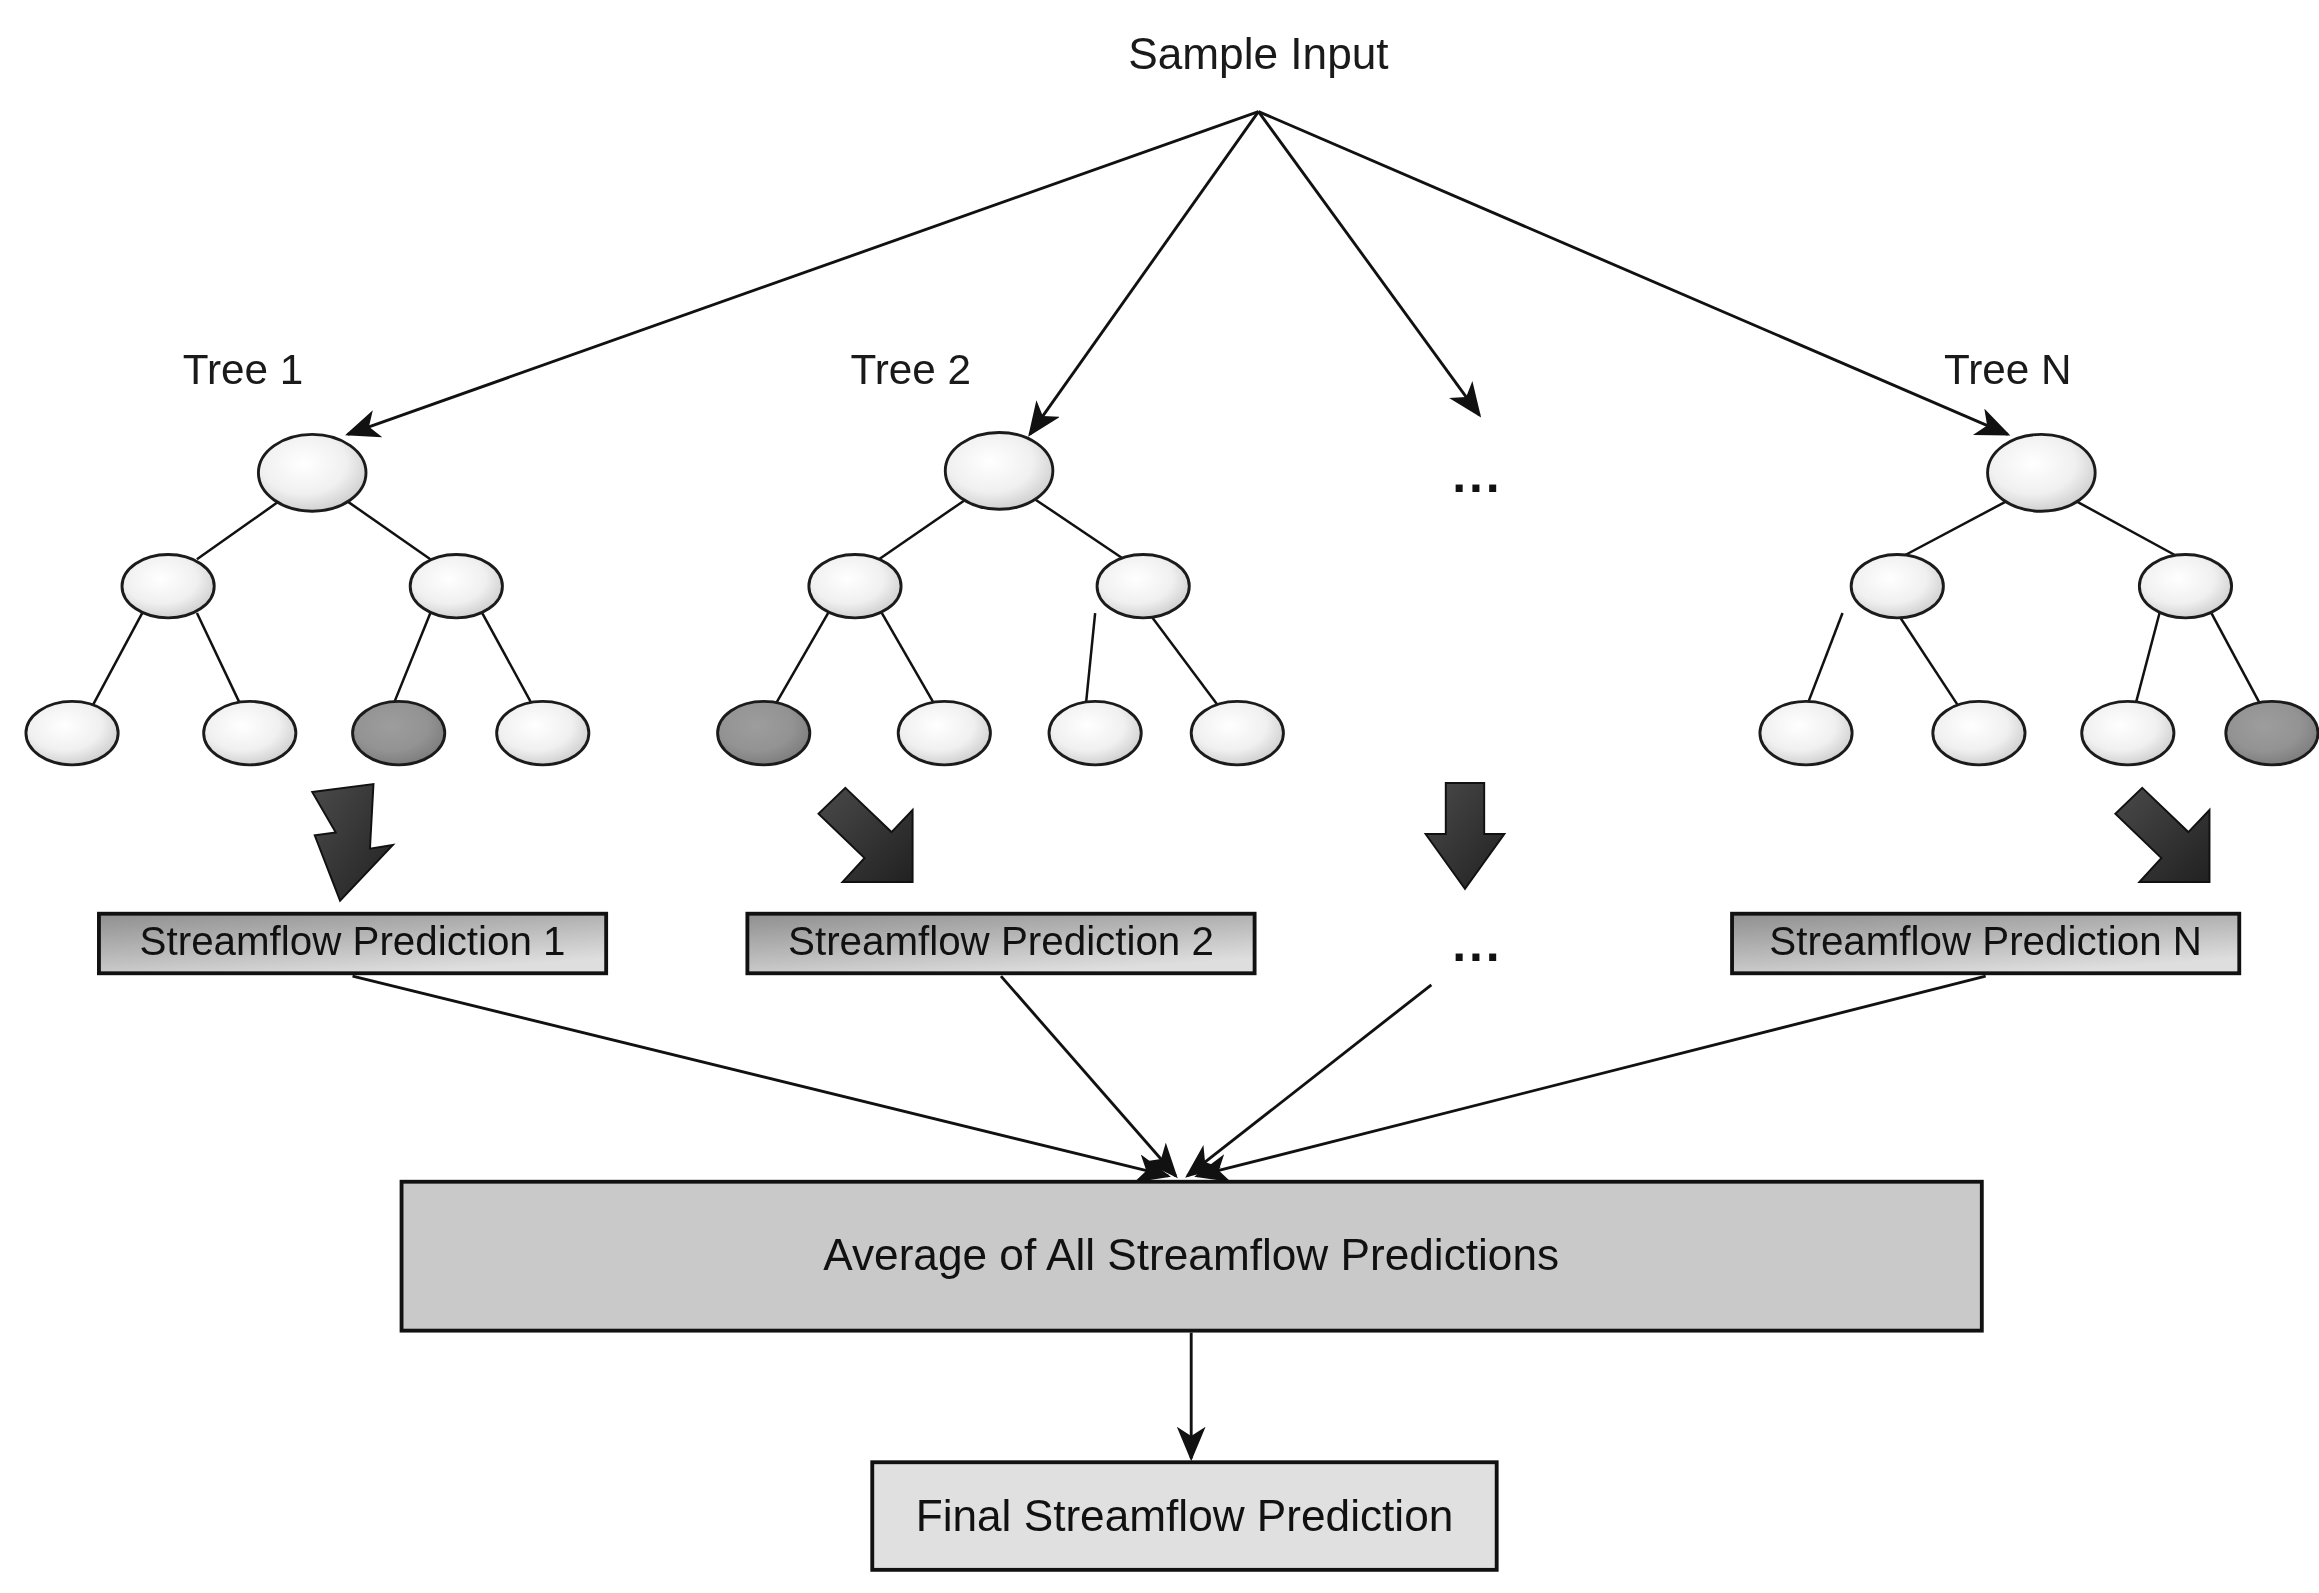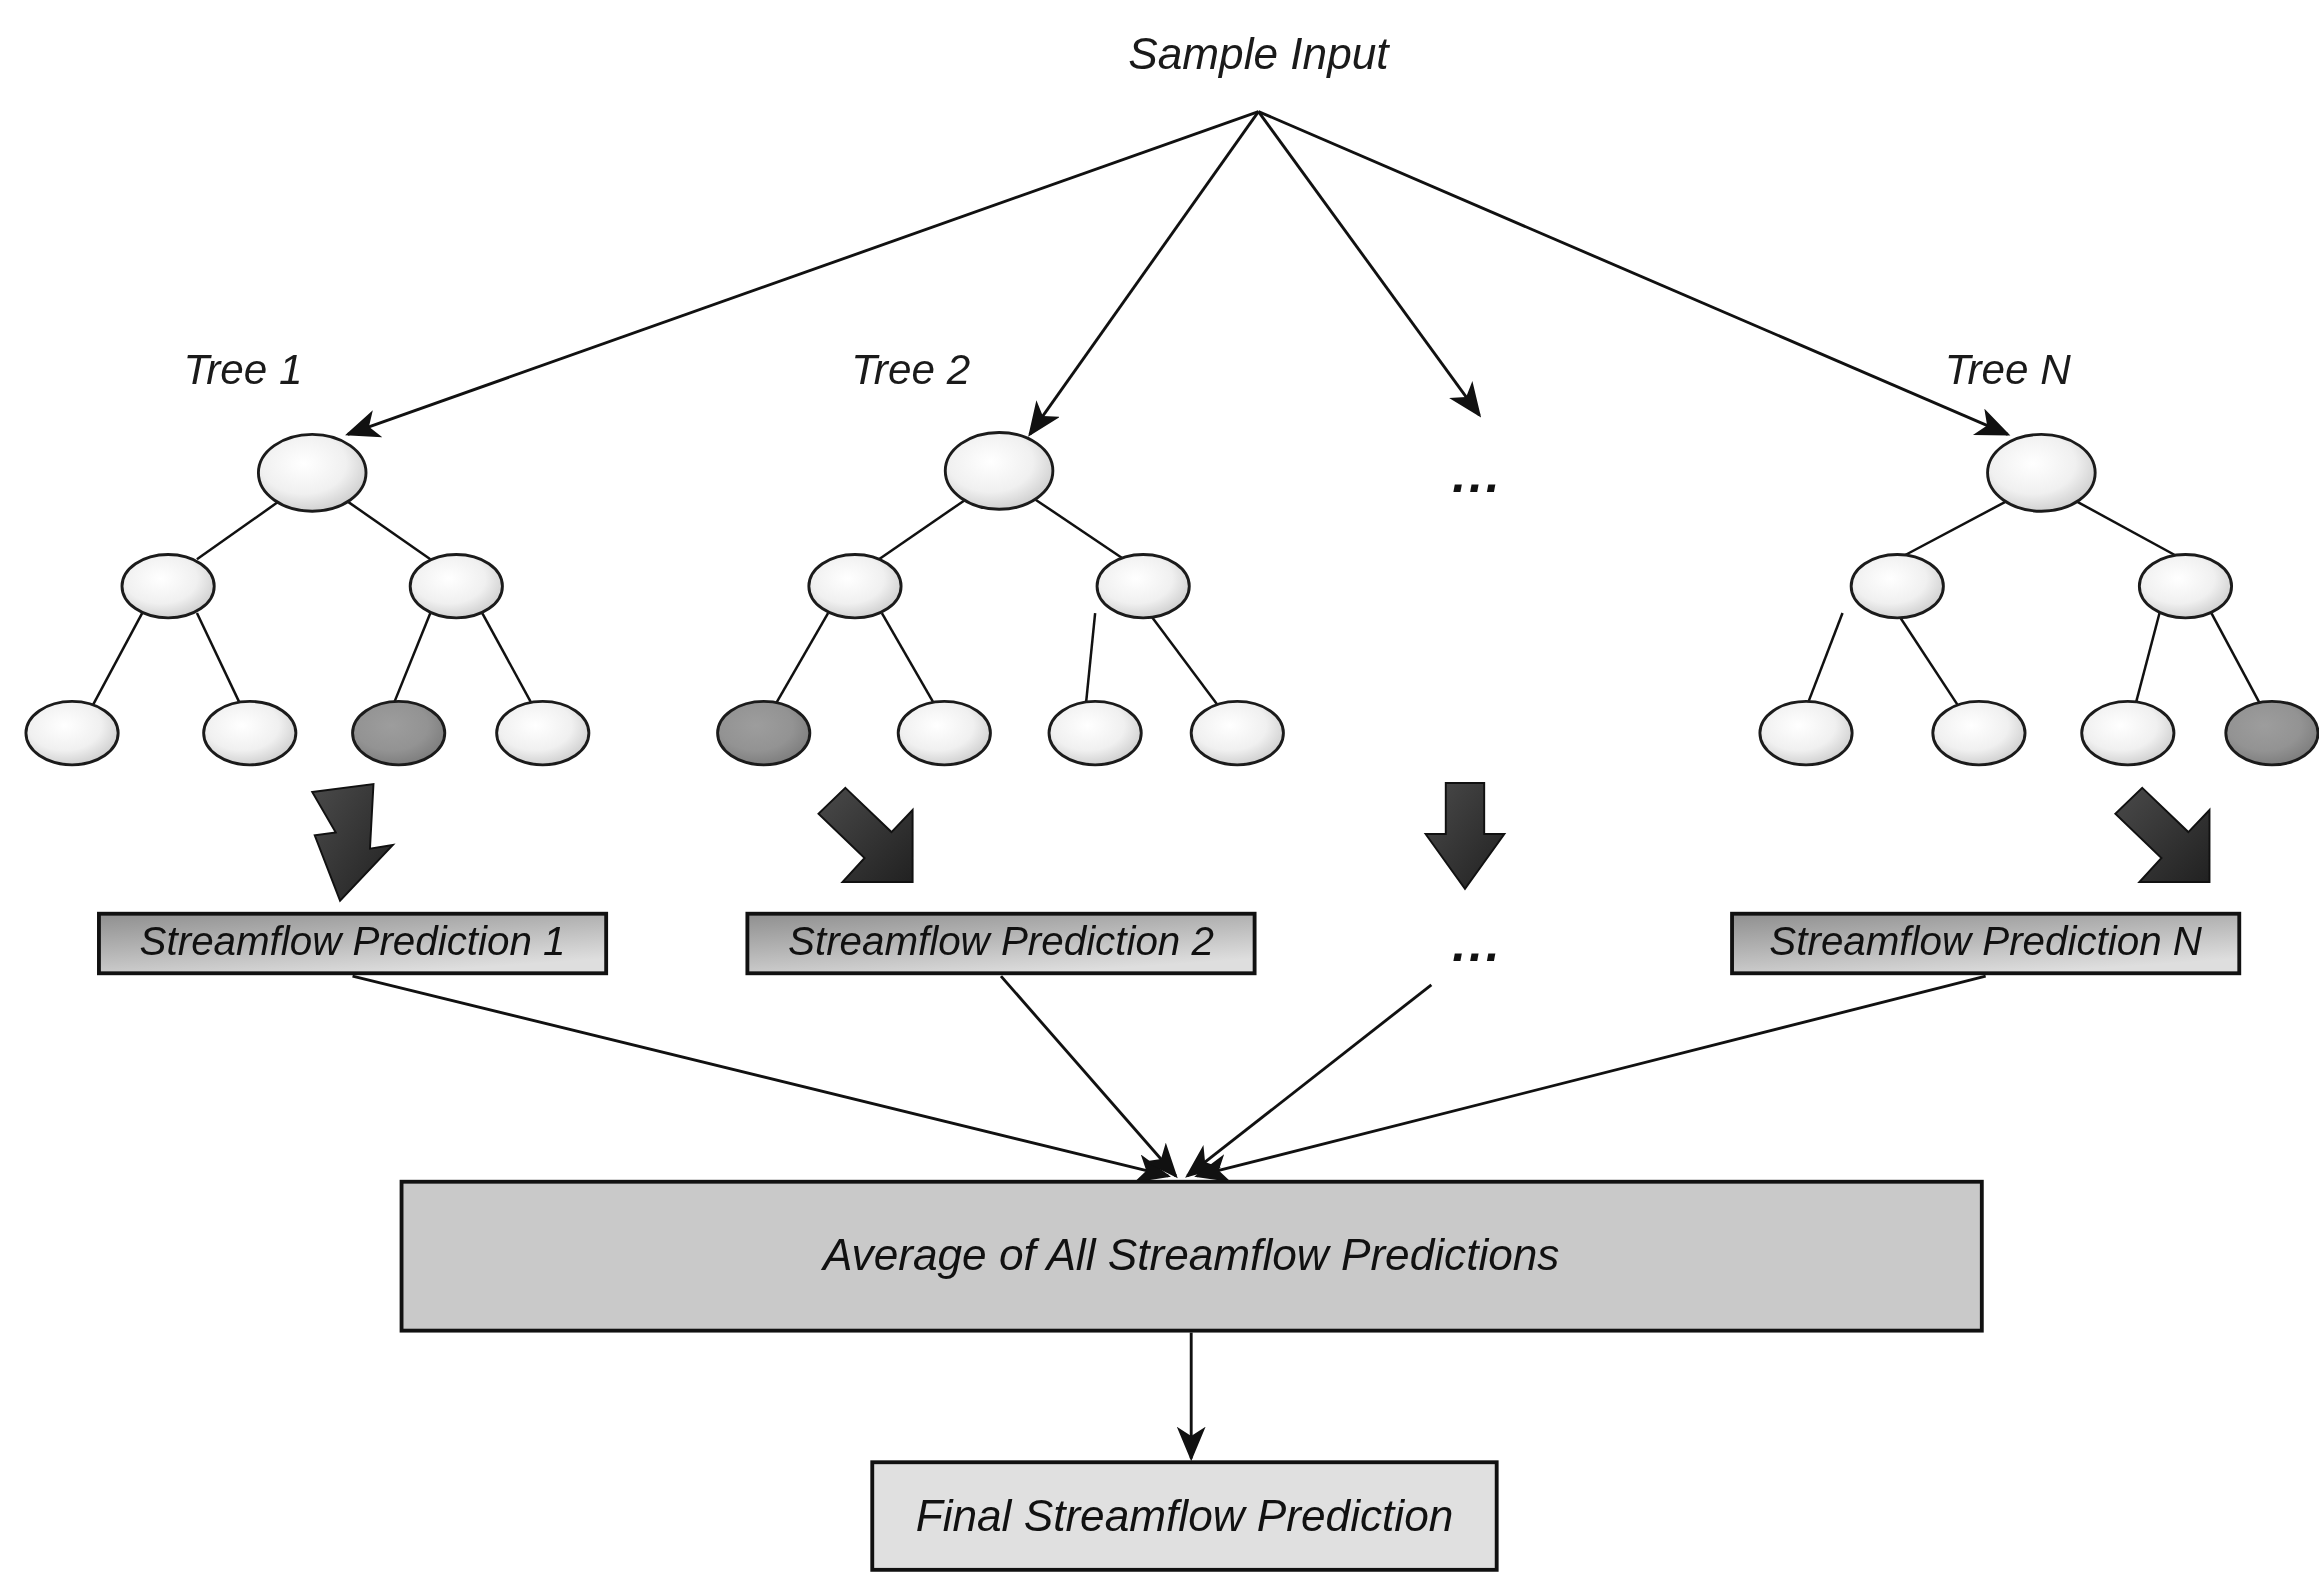--- a/index.html
+++ b/index.html
@@ -11,21 +11,20 @@
     width: 2319px;
     height: 1594px;
     font-family: "Liberation Sans", sans-serif;
     overflow: hidden;
   }
   #diagram-root {
     position: relative;
     width: 2319px;
     height: 1594px;
     background: #ffffff;
-    font-style: italic;
   }
   svg.canvas {
     display: block;
     width: 2319px;
     height: 1594px;
   }
   .tree-label {
     font-family: "Liberation Sans", sans-serif;
     font-size: 44px;
     fill: #1a1a1a;

